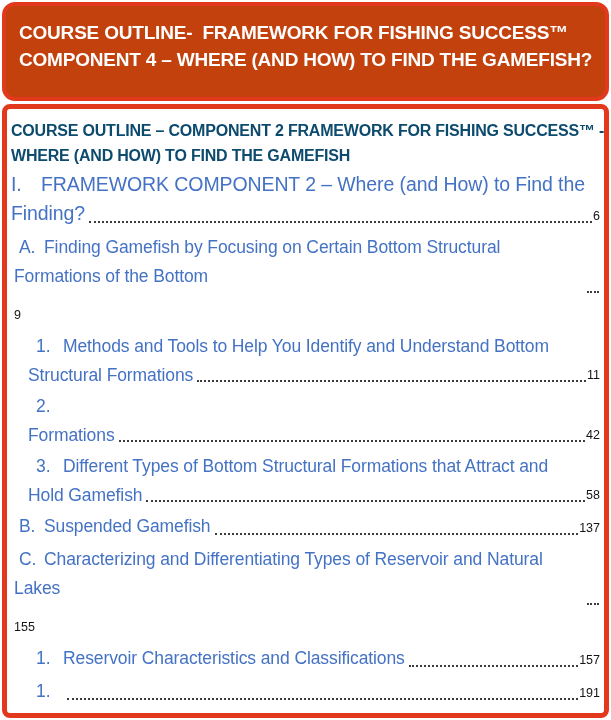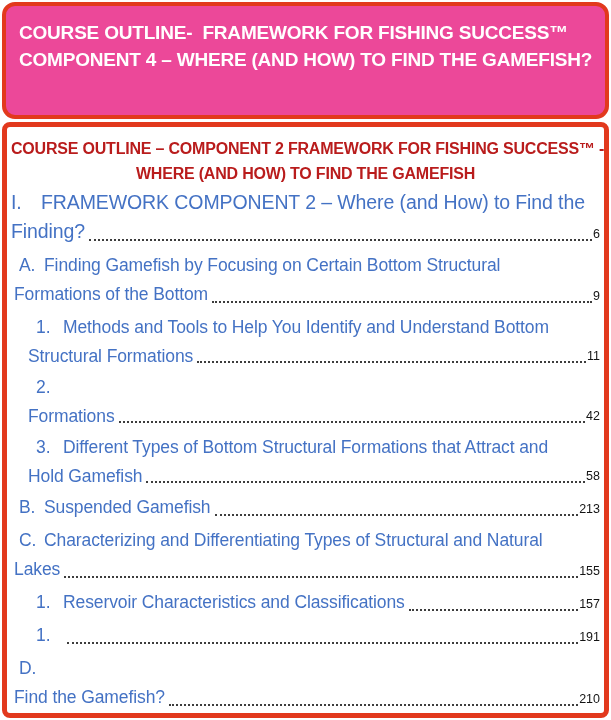--- a/index.html
+++ b/index.html
@@ -12,22 +12,22 @@
   .page {
     box-sizing: border-box;
     width: 611px; height: 720px;
     padding: 2px;
     display: flex; flex-direction: column; gap: 3px;
   }
 
   
   .header-box {
     box-sizing: border-box;
-    height: 117px; flex: none;
-    background: #ec4899;
+    height: 99px; flex: none;
+    background: #c2410c;
     border: 4px solid #E2391D;
     border-radius: 13px;
     padding: 13px 12px 0 13px;
   }
   .header-line {
     color: #ffffff;
     font-weight: bold;
     font-size: 19px;
     line-height: 27px;
     white-space: pre;
@@ -38,27 +38,26 @@
   .toc-box {
     box-sizing: border-box;
     flex: 1;
     background: #ffffff;
     border: 5px solid #E2391D;
     border-radius: 8px;
     padding: 9px 4px 0 4px;
     overflow: hidden;
   }
   .toc-heading {
-    color: #b91c1c;
+    color: #0c4a6e;
     font-weight: bold;
     font-size: 16px;
     line-height: 25px;
     white-space: pre;
     letter-spacing: -0.2px;
-    text-align: center;
   }
 
   .entry { margin-top: 2px; color: #4472C4; letter-spacing: -0.1px; }
   .entry .line1, .entry .lineL {
     display: flex;
     align-items: baseline;
     line-height: 29px;
   }
   .entry .t { white-space: pre; flex: none; }
   .entry .num { flex: none; display: inline-block; }
@@ -66,21 +65,21 @@
   .lvl1 { font-size: 19.5px; }
   .lvl2 { font-size: 17.5px; }
   .lvl3 { font-size: 17.5px; }
 
   .lvl1 .num { min-width: 30px; }
   .lvl2 .num { min-width: 25px; }
   .lvl3 .num { min-width: 27px; }
 
   .lvl1 .line1, .lvl1 .lineL { padding-left: 0px; }
   .lvl2 .line1, .lvl2 .lineL.solo { padding-left: 8px; }
-  .lvl2 .lineL.wrap { padding-left: 3px; }
+  .lvl2 .lineL.wrap { padding-left: 3px; flex-direction: column; }
   .lvl3 .line1, .lvl3 .lineL.solo { padding-left: 25px; }
   .lvl3 .lineL.wrap { padding-left: 17px; align-items: flex-end; }
 
   .dots {
     flex: 1 1 auto;
     align-self: flex-end;
     min-width: 12px;
     border-bottom: 2px dotted #3d3d3d;
     margin: 0 1px 8px 4px;
   }
@@ -163,28 +162,28 @@
         <span class="dots"></span>
         <span class="pagenum">58</span>
       </div>
     </div>
 
     <div class="entry lvl2">
       <div class="lineL solo">
         <span class="num">B.</span>
         <span class="t">Suspended Gamefish</span>
         <span class="dots"></span>
-        <span class="pagenum">213</span>
+        <span class="pagenum">137</span>
       </div>
     </div>
 
     <div class="entry lvl2">
       <div class="line1">
         <span class="num">C.</span>
-        <span class="t">Characterizing and Differentiating Types of Structural and Natural</span>
+        <span class="t">Characterizing and Differentiating Types of Reservoir and Natural</span>
       </div>
       <div class="lineL wrap">
         <span class="t">Lakes</span>
         <span class="dots"></span>
         <span class="pagenum">155</span>
       </div>
     </div>
 
     <div class="entry lvl3">
       <div class="lineL solo">

